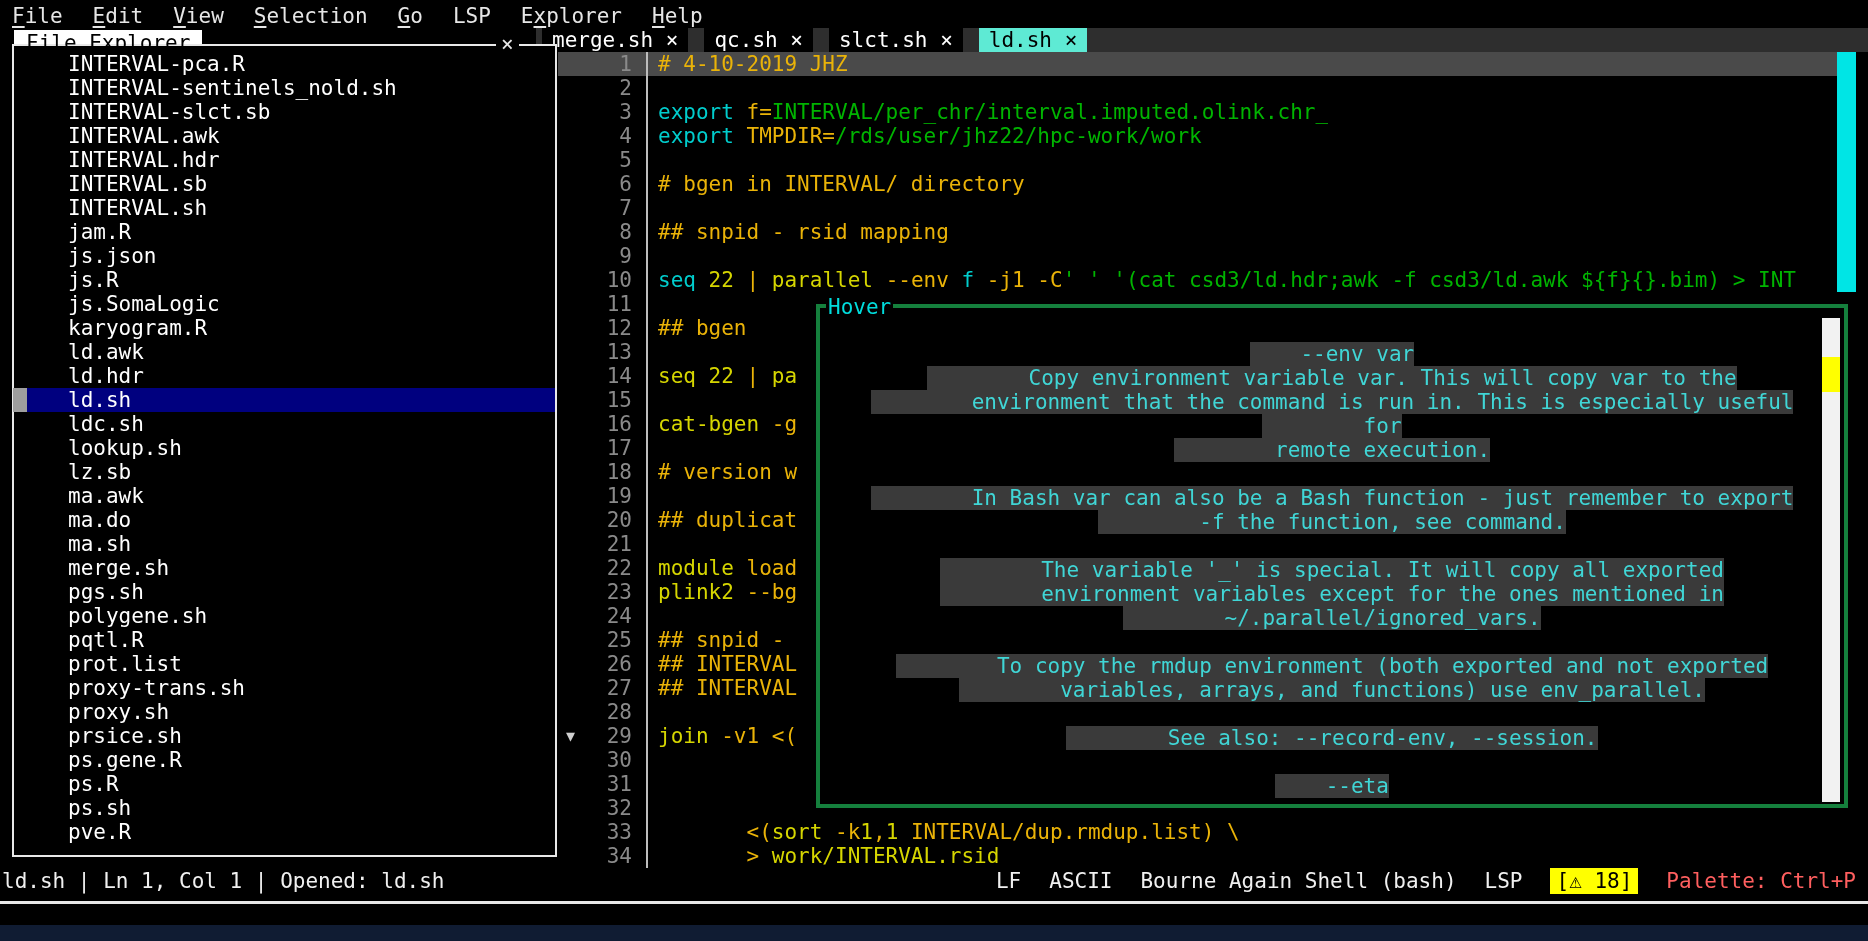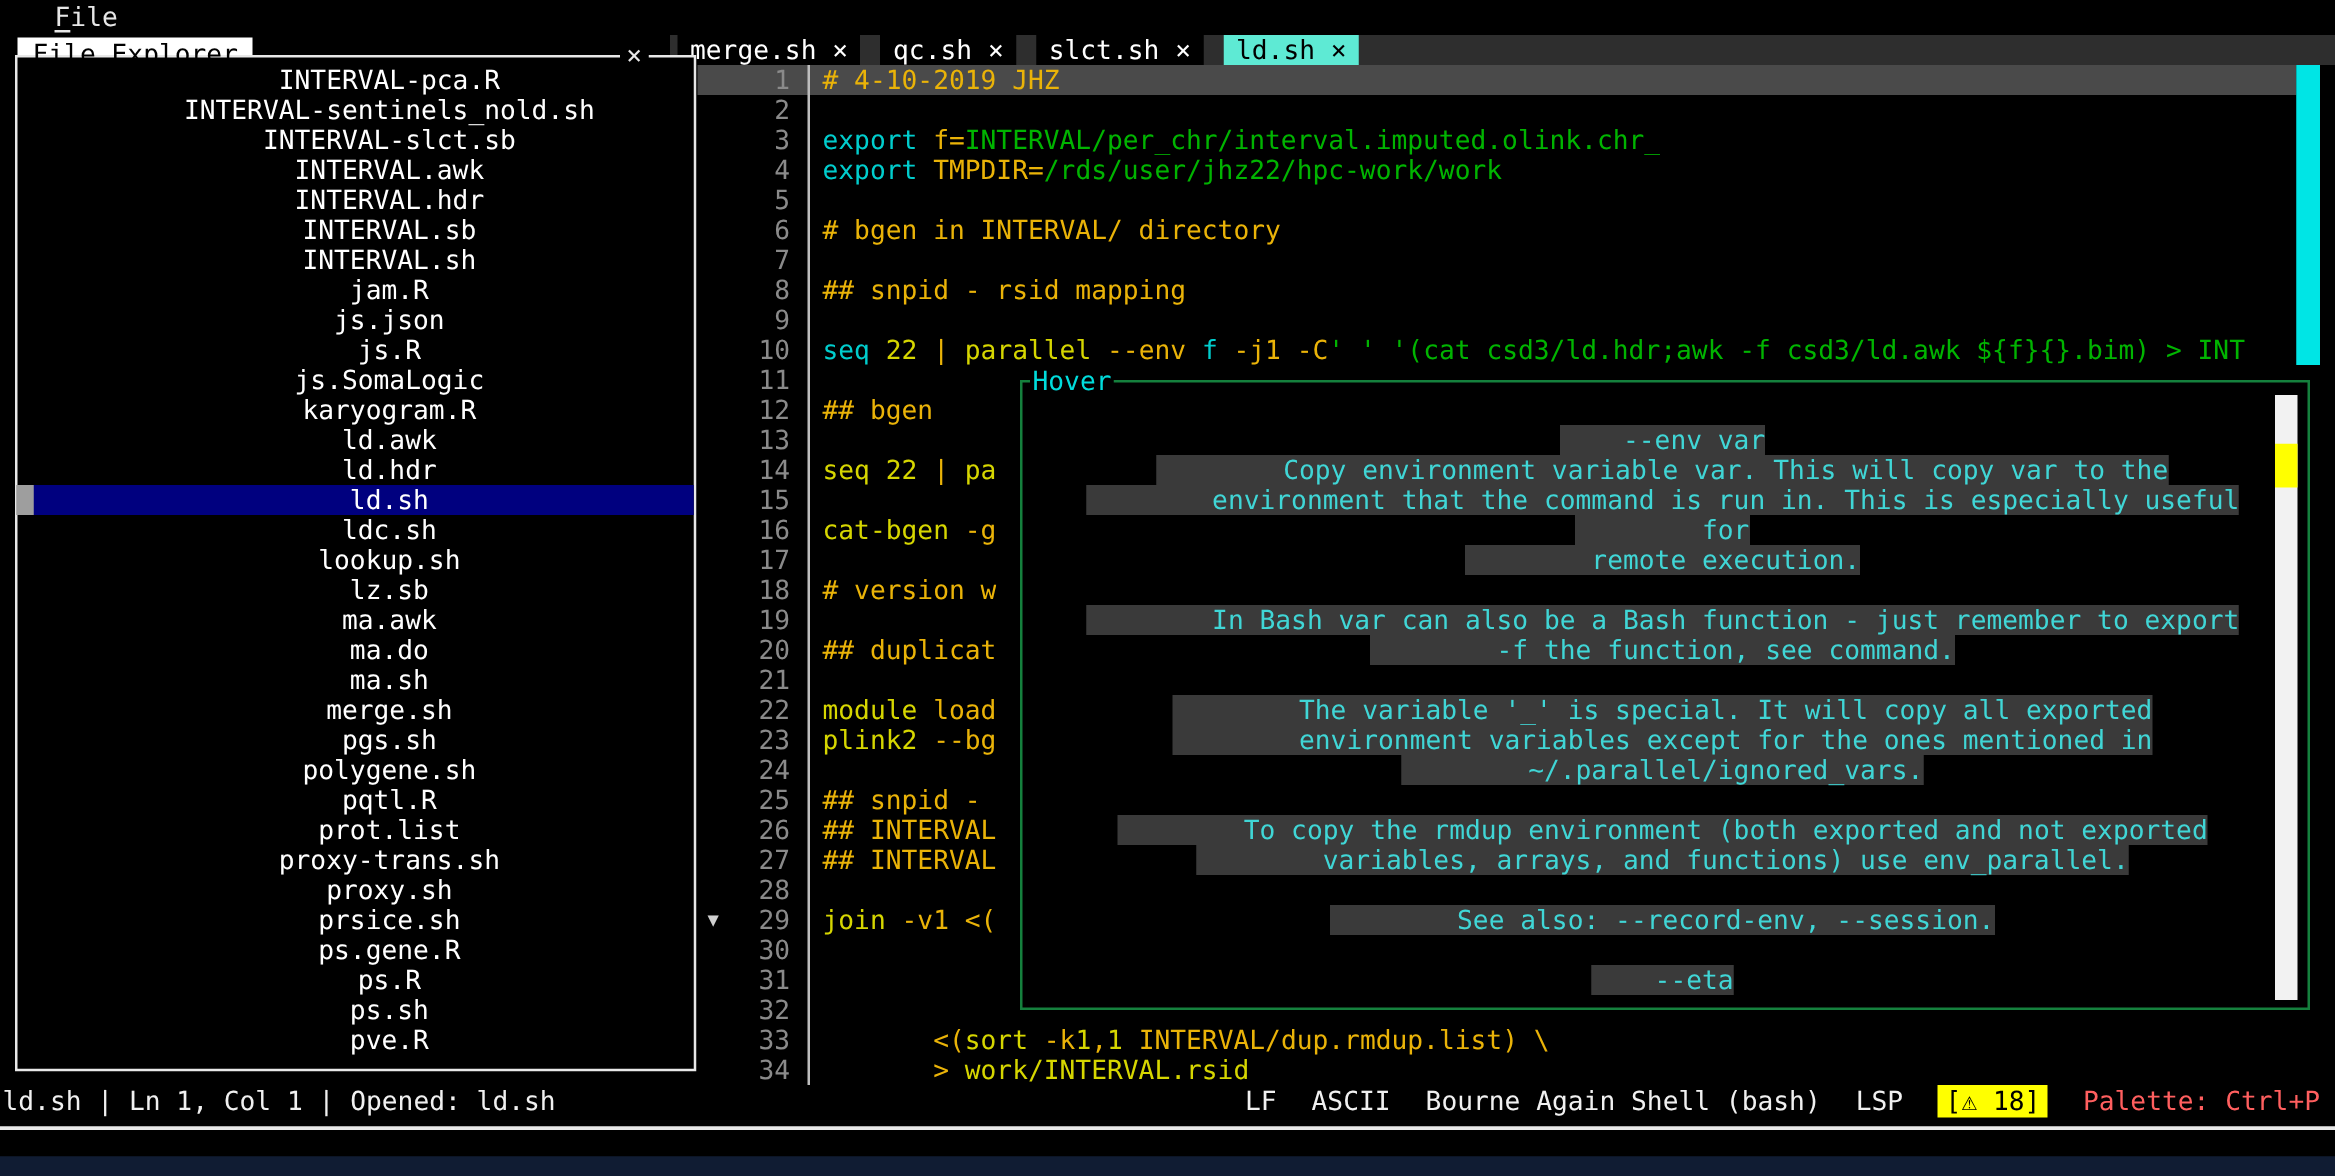--- a/index.html
+++ b/index.html
@@ -3,53 +3,53 @@
 <meta charset="utf-8">
 <style>
   * { margin:0; padding:0; box-sizing:border-box; }
   html,body { background:#000; }
   .screen {
     position:relative; width:1868px; height:941px; overflow:hidden;
     background:#000; font-family:"DejaVu Sans Mono", monospace;
     font-size:21px; line-height:24px; color:#e6e6e6;
   }
   
-  .menubar { position:absolute; left:12px; top:2px; height:26px; display:flex; gap:30px; align-items:center;flex-direction:column; }
+  .menubar { position:absolute; left:12px; top:2px; height:26px; display:flex; gap:30px; align-items:flex-end; }
   .menubar .mitem { color:#e6e6e6; white-space:pre; cursor:default; }
   .menubar .mitem u { text-decoration:underline; text-underline-offset:3px; }
   
   .tabbar { position:absolute; left:536px; top:28px; width:1332px; height:24px; background:#2e2e2e;
             display:flex; align-items:flex-end; gap:16px; padding-left:6px; }
   .tab { background:#000; color:#fff; height:24px; line-height:24px; padding:0 10px; white-space:pre; }
   .tab.active { background:#5eead4; color:#000; }
   
   .explorer-box { position:absolute; left:12px; top:44px; width:545px; height:813px;
                   border:2px solid #e8e8e8; background:#000; }
   .explorer-title { position:absolute; left:14px; top:30px; height:14px; line-height:26px;
                     background:#fff; color:#000; padding:0 12px; white-space:pre; }
   .explorer-close { position:absolute; left:496px; top:33px; height:22px; line-height:22px;
                     background:#000; color:#e8e8e8; padding:0 5px; }
   .explorer-list { position:absolute; left:14px; top:52px; width:541px; }
-  .fitem { height:24px; line-height:24px; padding-left:54px; white-space:pre; color:#fff; position:relative;text-align:center; }
+  .fitem { height:24px; line-height:24px; padding-left:54px; white-space:pre; color:#fff; position:relative; }
   .fitem.selected { background:#00007f; }
   .fitem.selected::before { content:""; position:absolute; left:-1px; top:0; width:14px; height:24px; background:#9e9e9e; }
   
   .editor { position:absolute; left:558px; top:52px; width:1279px; height:816px; }
   .eline { height:24px; line-height:24px; display:flex; white-space:pre; }
   .eline.hl { background:#4a4a4a; }
   .gutter { width:90px; flex:0 0 90px; text-align:right; padding-right:14px;
             color:#8a8a8a; border-right:2px solid #bdbdbd; position:relative; }
   .gutter .marker { position:absolute; left:8px; top:0; color:#d0d0d0; font-size:15px; }
   .code { padding-left:10px; overflow:hidden; white-space:pre; }
   .seg-w { color:#eab308; } .seg-y { color:#d6d600; } .seg-c { color:#00cdcd; } .seg-g { color:#00b400; }
   
   .edit-scrollbar { position:absolute; left:1837px; top:52px; width:19px; height:240px; background:#00e5e5; }
   
   .popup { position:absolute; left:816px; top:304px; width:1032px; height:504px;
-           border:2px solid #15803d; background:#000; z-index:5; }
+           border:4px solid #15803d; background:#000; z-index:5; }
   .popup-title { position:absolute; left:6px; top:-13px; background:#000; color:#00dcdc; padding:0 2px; white-space:pre; }
   .popup-lines { position:absolute; left:0; top:34px; width:1000px; }
   .pline { height:24px; line-height:24px; white-space:pre; padding-left:24px;text-align:center; }
   .pbg { background:#3a3a3a; color:#40d6d6; }
   .popup-scroll-track { position:absolute; left:1002px; top:10px; width:18px; height:484px; background:#f2f2f2; }
   .popup-scroll-thumb { position:absolute; left:0; top:39px; width:18px; height:35px; background:#ffff00; }
   
   .statusbar { position:absolute; left:0; top:868px; width:1868px; height:26px; background:#000; }
   .status-left { position:absolute; left:2px; top:0; height:26px; line-height:26px; white-space:pre; color:#f0f0f0; }
   .status-right { position:absolute; right:12px; top:0; height:26px; display:flex; gap:28px; align-items:center; }

